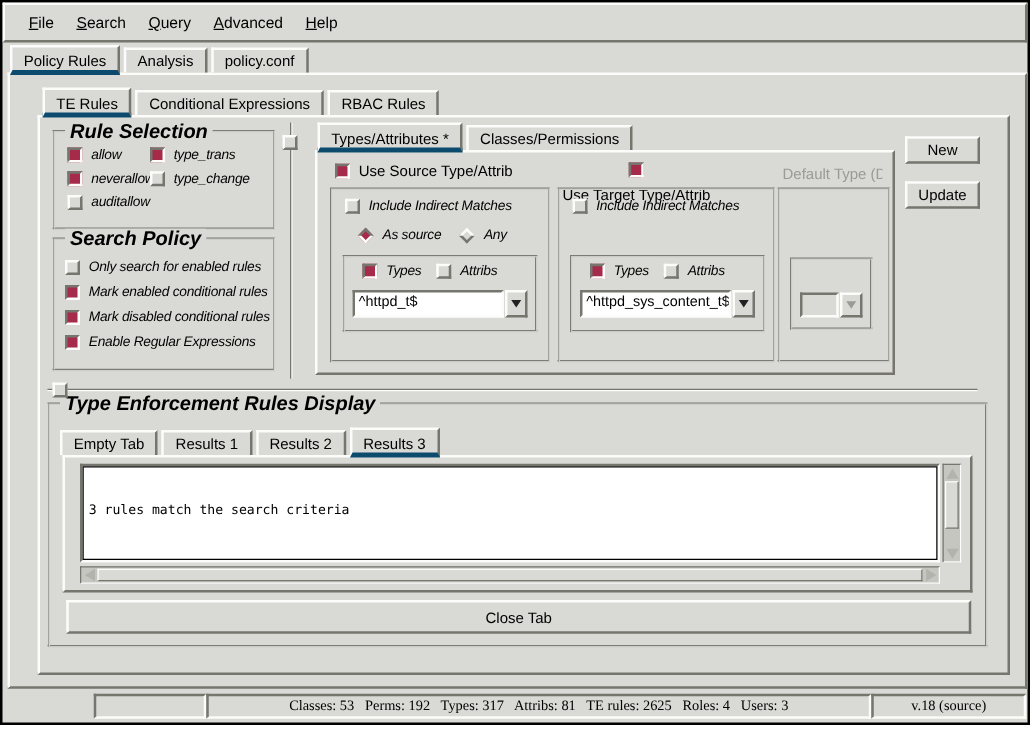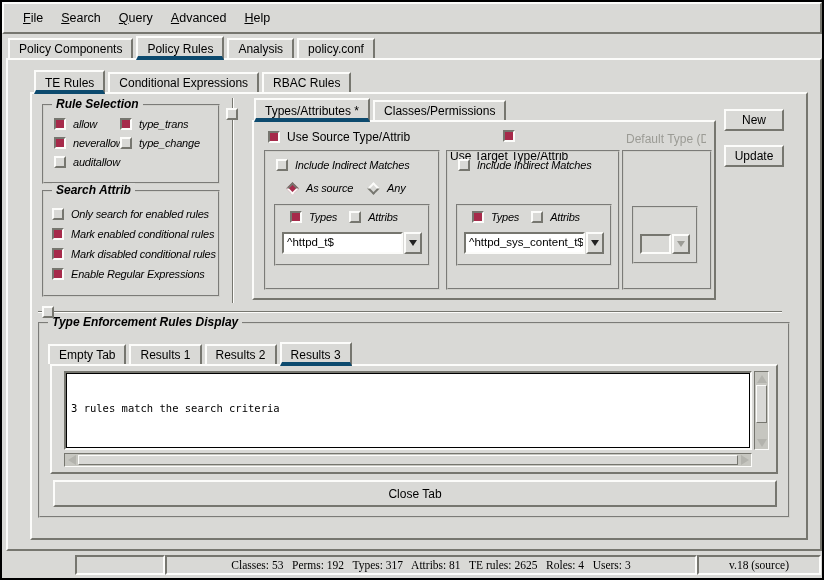--- a/index.html
+++ b/index.html
@@ -32,21 +32,21 @@
     border:2px solid; border-color:#fcfcfa #76766f #d9d9d6 #fcfcfa; border-bottom:none;
     padding:2px 9px 2px 9px; font-size:12px;
   }
   .tab.active { height:24px; position:relative; top:2px; padding-top:4px; z-index:4; border-bottom:4px solid #0c4a6e; }
   .frame { position:absolute; z-index:1; }
 
   
   .lf { position:absolute; border:2px groove #cfcfca; }
   .lf-title {
     position:absolute; top:-9px; left:8px; background:#d9d9d6; padding:0 4px;
-    font-weight:bold; font-style:italic; font-size:12px; white-space:nowrap;
+    font-weight:bold; font-style:italic; font-size:16px; white-space:nowrap;
   }
 
   
   .opt { display:flex; align-items:center; gap:7px; white-space:nowrap; }
   .ind { width:12px; height:12px; flex:0 0 auto;
     border:2px solid; border-color:#fcfcfa #76766f #76766f #fcfcfa; background:#d9d9d6; }
   .ind.checked { background:#a62a4a; border-color:#76766f #fcfcfa #fcfcfa #76766f; }
   .rad { width:9px; height:9px; flex:0 0 auto; transform:rotate(45deg); margin:0 2px;
     border:2px solid; border-color:#fcfcfa #76766f #76766f #fcfcfa; background:#d9d9d6; }
   .rad.checked { background:#a62a4a; border-color:#76766f #fcfcfa #fcfcfa #76766f; }
@@ -108,21 +108,20 @@
 
   <div class="menubar">
     <div class="menu-item"><span class="u">F</span><span>ile</span></div>
     <div class="menu-item"><span class="u">S</span><span>earch</span></div>
     <div class="menu-item"><span class="u">Q</span><span>uery</span></div>
     <div class="menu-item"><span class="u">A</span><span>dvanced</span></div>
     <div class="menu-item"><span class="u">H</span><span>elp</span></div>
   </div>
 
   <div class="tabrow" style="left:6px; top:32px;">
-    <div class="tab"><span>Policy Components</span></div>
     <div class="tab active"><span>Policy Rules</span></div>
     <div class="tab"><span>Analysis</span></div>
     <div class="tab"><span>policy.conf</span></div>
   </div>
 
   <div class="frame raised" style="left:4px; top:56px; width:816px; height:493px;">
 
     <div class="tabrow" style="left:26px; top:8px;">
       <div class="tab active"><span>TE Rules</span></div>
       <div class="tab"><span>Conditional Expressions</span></div>
@@ -151,21 +150,21 @@
               <span>type_change</span>
             </div>
           <div class="opt sm">
               <span class="ind"></span>
               <span>auditallow</span>
             </div>
         </div>
       </div>
 
       <div class="lf" style="left:10px; top:96px; width:178px; height:107px;">
-        <span class="lf-title">Search Attrib</span>
+        <span class="lf-title">Search Policy</span>
         <div style="display:flex; flex-direction:column; gap:8px; padding:16px 0 0 8px;">
           <div class="opt sm">
               <span class="ind"></span>
               <span>Only search for enabled rules</span>
             </div>
           <div class="opt sm">
               <span class="ind checked"></span>
               <span>Mark enabled conditional rules</span>
             </div>
           <div class="opt sm">

